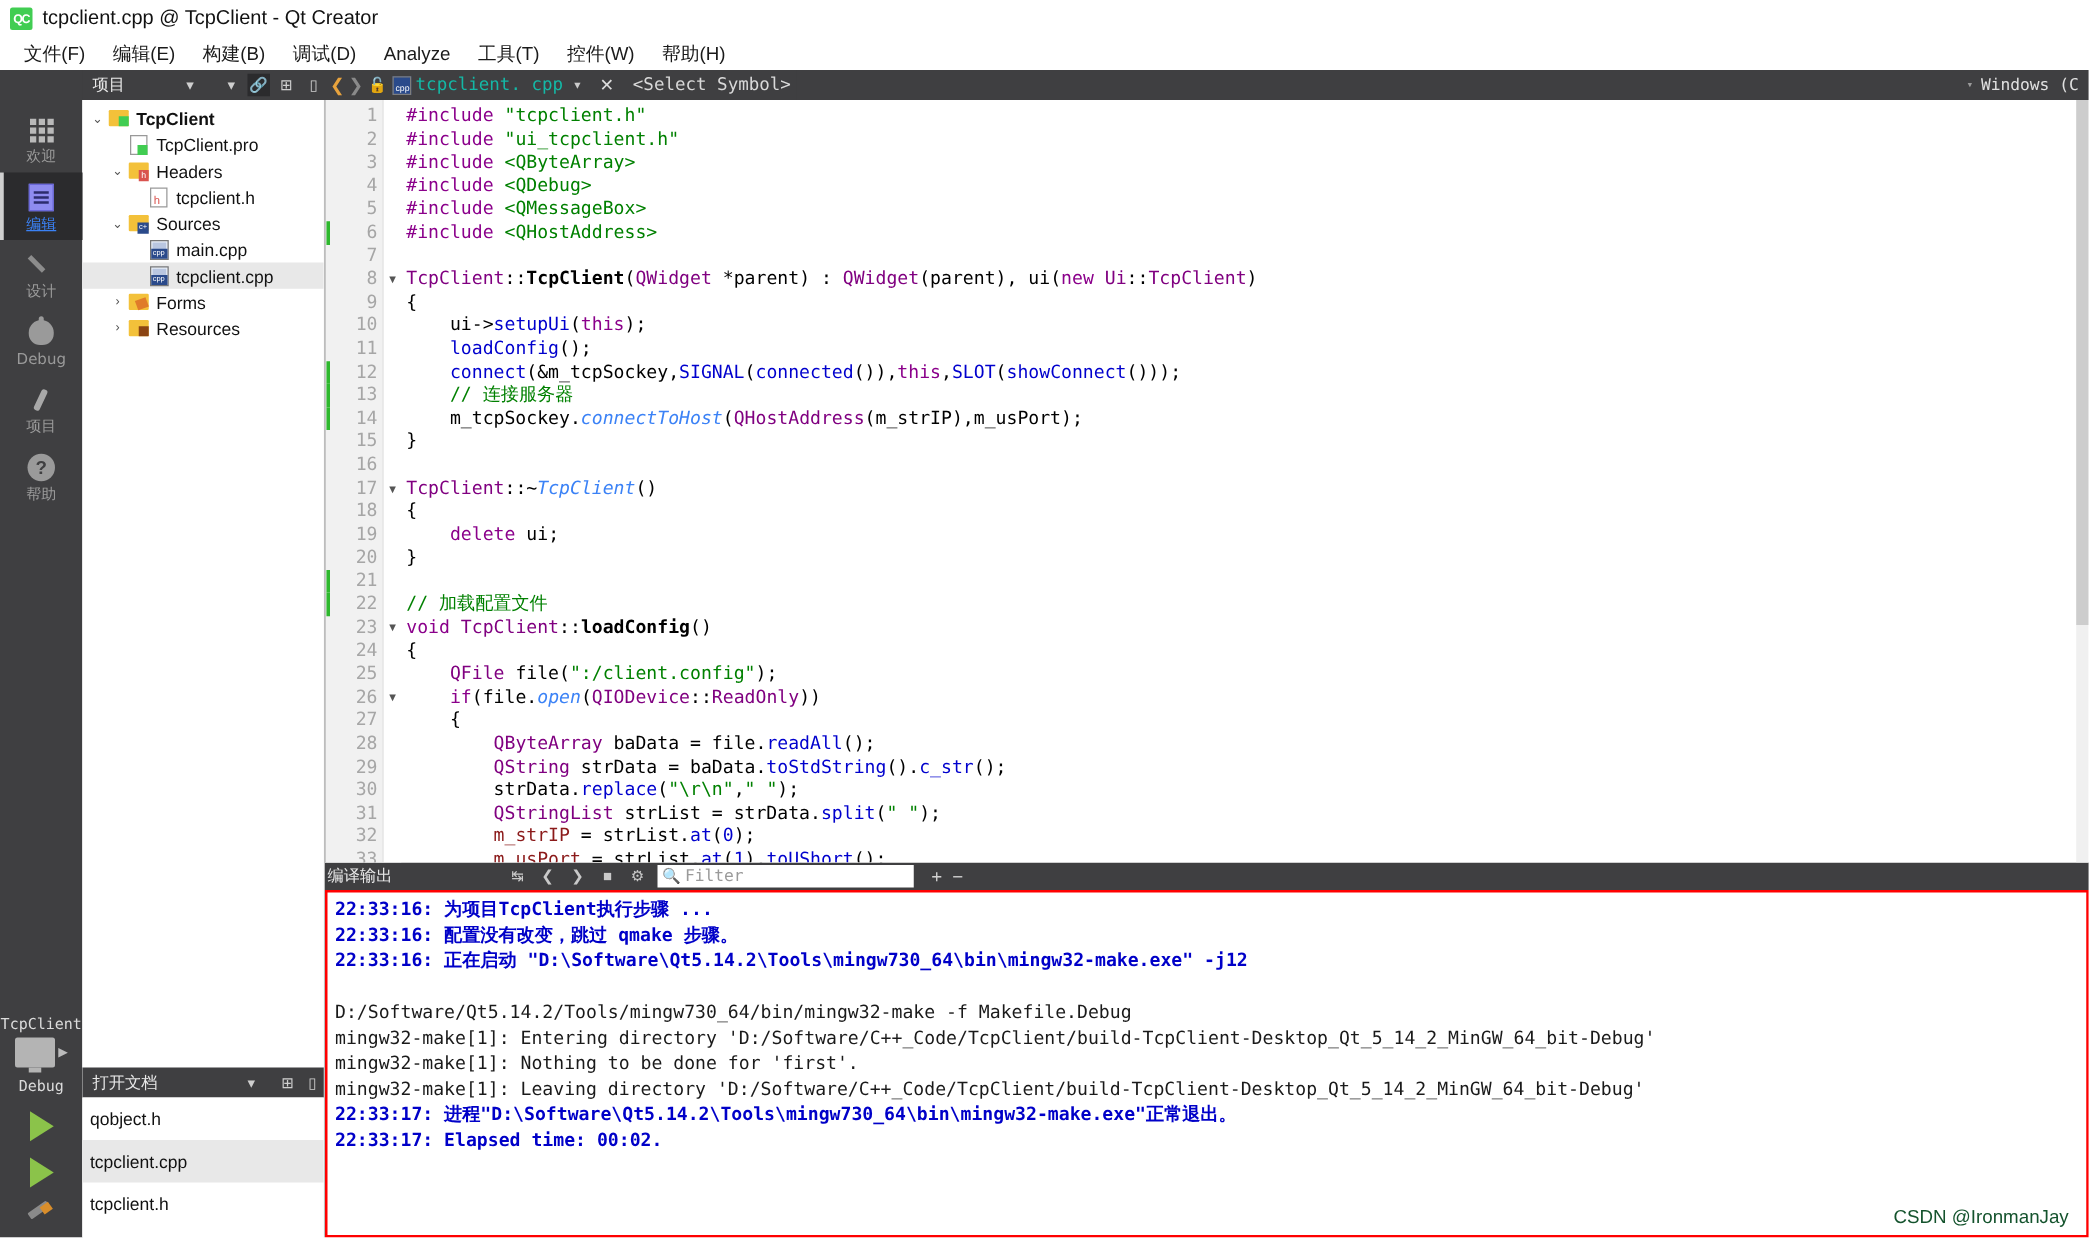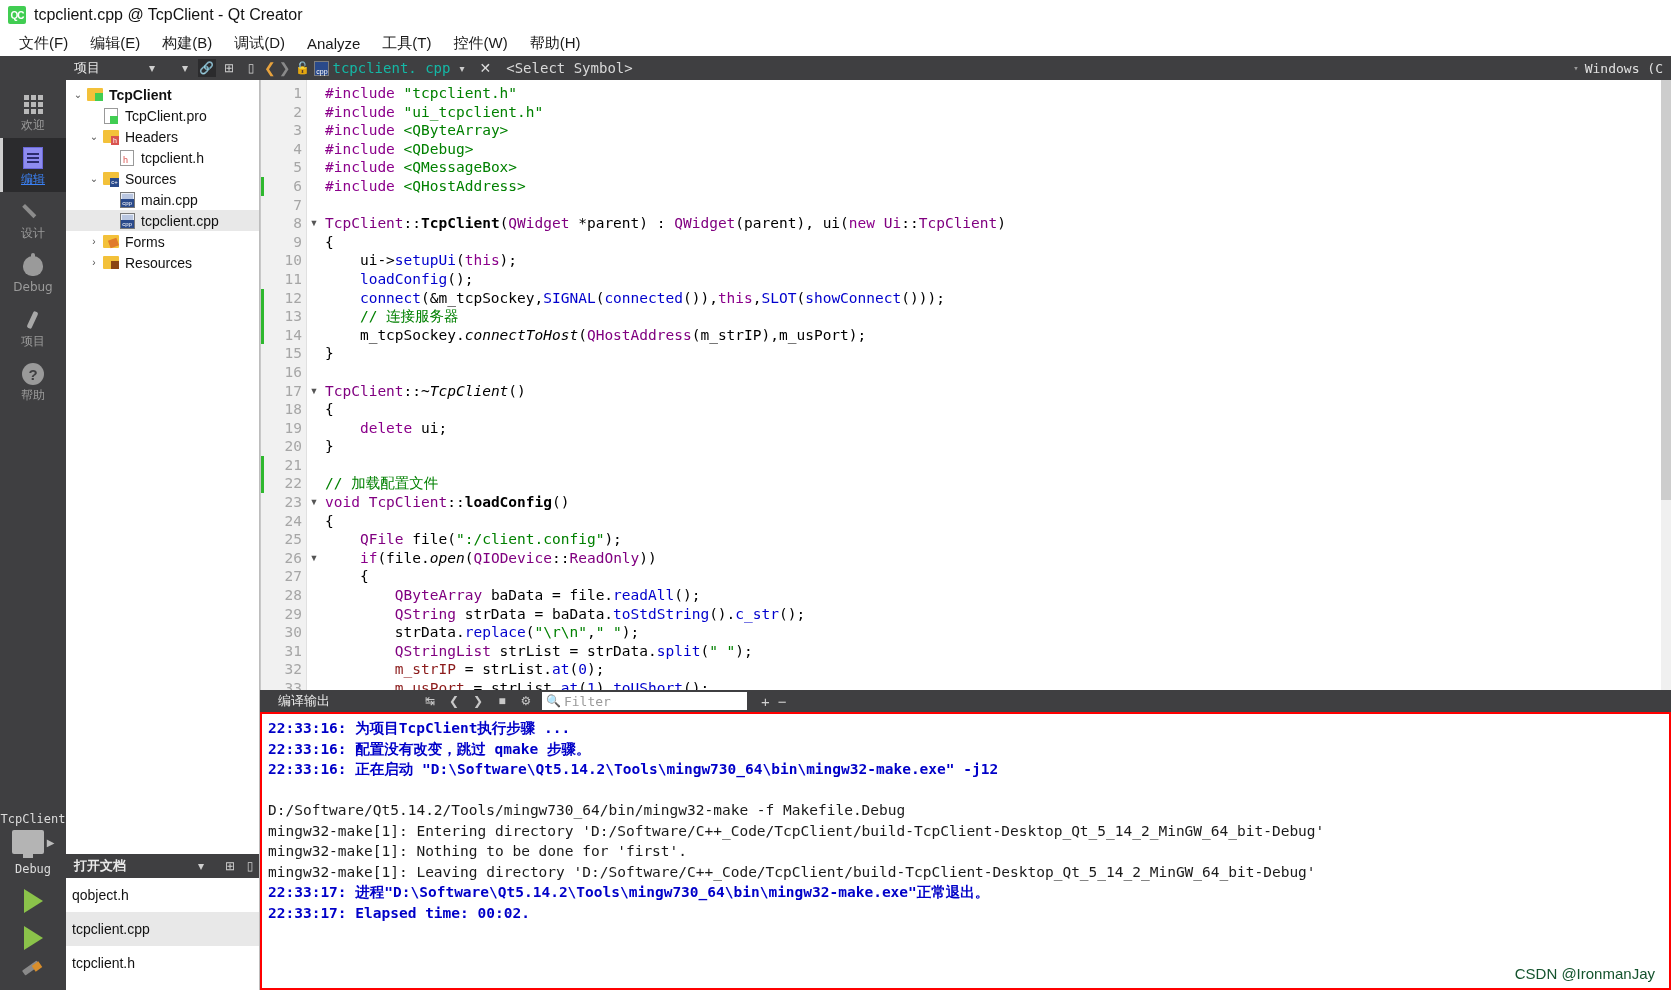--- a/index.html
+++ b/index.html
@@ -135,21 +135,21 @@
   .hammer-ico { width: 26px; height: 22px; position: relative; margin-top: 4px;}
   .hammer-ico::before { content:""; position:absolute; left:2px; top:3px; width:18px;height:6px;background:#8a8a8a;transform:rotate(-35deg); border-radius:1px;}
   .hammer-ico::after { content:""; position:absolute; left:13px; top:1px; width:8px;height:7px;background:#d98e2b;transform:rotate(-35deg);}
 
   
   .leftcol { width: 194px; flex: 0 0 194px; display: flex; flex-direction: column; background: #fff; border-right: 1px solid #bdbdbd; }
   .dock-header {
     height: 24px; background: #3f3f41; color: #e8e8e8; display: flex;
     align-items: center; padding-left: 8px; font-size: 13px; gap: 2px;
   }
-  .dock-header .lbl { flex: 0 0 auto; font-weight: bold; }
+  .dock-header .lbl { flex: 0 0 auto; }
   .dock-header .spacer { flex: 1 1 auto; }
   .tree { flex: 1 1 auto; overflow: hidden; padding-top: 4px; background: #fff; font-size: 14px;}
   .node { display: flex; align-items: center; height: 21px; padding-left: 4px; white-space: nowrap; }
   .node.sel { background: #e8e8e8; }
   .twisty { width: 16px; text-align: center; color: #555; font-size: 10px; flex: 0 0 16px;}
   .twisty.none { color: transparent; }
   .nd-ico { width: 18px; height: 16px; margin-right: 5px; flex: 0 0 18px; display:flex; align-items:center; justify-content:center;}
   .nd-label { font-size: 14px; color: #111; }
   .nd-label.bold { font-weight: bold; }
 
@@ -203,27 +203,27 @@
   .k  { color: #8b008b; font-weight: normal; }  
   .pp { color: #8b008b; }
   .str{ color: #008000; }
   .cm { color: #008000; font-style: normal;}
   .ty { color: #800080; }
   .fn { color: #000000; font-weight: bold; }
   .vf { color: #8b1a1a; }
   .num{ color: #0000cd; }
   .mac{ color: #0000cd; }
   .op { color: #000; }
-  .itf{ color: #000000; font-style: italic; }
+  .itf{ color: #3b82f6; font-style: italic; }
 
   
   .outpane { flex: 0 0 300px; display: flex; flex-direction: column; }
   .out-header {
     height: 22px; background: #3f3f41; display: flex; align-items: center;
-    color: #e8e8e8; font-size: 13px; padding-left: 18px; gap: 4px;
+    color: #e8e8e8; font-size: 13px; padding-left: 2px; gap: 4px;
   }
   .out-title { font-size: 13px; margin-right: 86px; }
   .out-ico { width: 20px; height: 18px; display:flex; align-items:center; justify-content:center; color:#c9c9c9; font-size:12px;}
   .filterbox {
     width: 205px; height: 18px; background: #fff; display: flex; align-items: center;
     padding-left: 4px; gap: 3px; margin-left: 2px;
   }
   .filterbox .ph { color: #9a9a9a; font-family: "DejaVu Sans Mono", monospace; font-size: 13px; }
   .plusminus { display:flex; gap: 8px; margin-left: 10px; color:#d2d2d2; font-size: 15px;}
 

